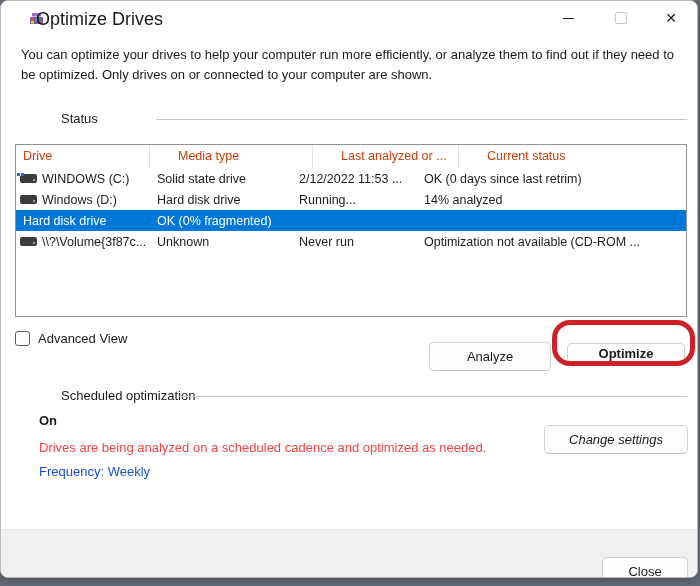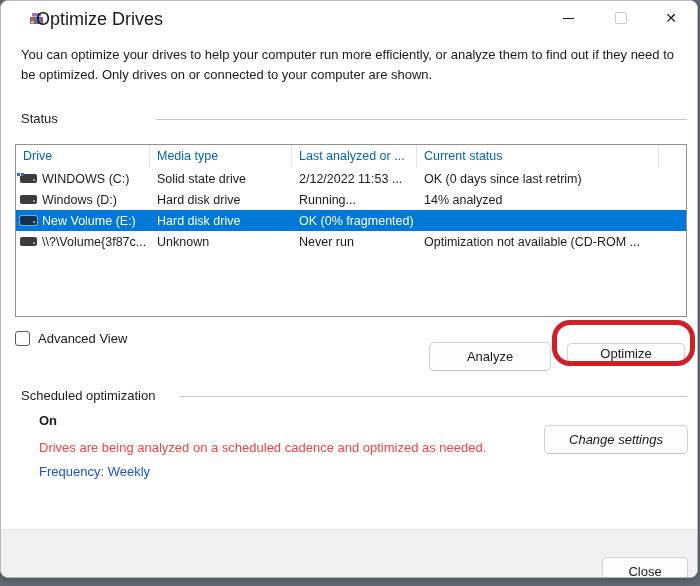--- a/index.html
+++ b/index.html
@@ -27,35 +27,35 @@
   .tb-btn{position:absolute;top:0;width:46px;height:34px;display:flex;align-items:center;justify-content:center;background:transparent;border:none;cursor:pointer;}
   .btn-min{left:544px;}
   .btn-max{left:597px;}
   .btn-close{left:647px;}
   .glyph-min{width:11px;height:1px;background:#1a1a1a;display:block;}
   .glyph-max{width:10px;height:10px;border:1px solid #c9c9c9;border-radius:2px;display:block;}
   .glyph-close{font-size:14px;color:#1a1a1a;line-height:1;}
   
   .description{position:absolute;left:20px;top:44px;width:664px;font-size:13px;line-height:20px;color:#1a1a1a;}
   
-  .group-label{position:absolute;font-size:13px;color:#1a1a1a;}
+  .group-label{position:absolute;font-size:13px;color:#1a1a1a;margin-left:40px;}
   .group-line{position:absolute;height:1px;background:#c7c7c7;}
   .status-label{left:20px;top:110px;}
   .status-line{left:155px;top:118px;width:531px;}
   .sched-label{left:20px;top:387px;}
   .sched-line{left:178px;top:395px;width:508px;}
   
   .listview{
     position:absolute;left:14px;top:143px;width:672px;height:173px;
     border:1px solid #919191;background:#fff;box-sizing:border-box;
     font-size:12.5px;overflow:hidden;
   }
   .lv-header{
     display:grid;grid-template-columns:134px 142px 125px 242px 1fr;
-    height:23px;align-items:center;background:#fff;color:#0369a1;
+    height:23px;align-items:center;background:#fff;color:#c2410c;gap:21px;
   }
   .lv-header .hcell{height:100%;line-height:23px;padding-left:7px;border-right:1px solid #e3e3e3;white-space:nowrap;overflow:hidden;box-sizing:border-box;}
   .lv-header .hcell:last-child{border-right:none;}
   .trow{
     display:grid;grid-template-columns:134px 142px 125px 1fr;
     height:21px;align-items:center;white-space:nowrap;cursor:default;
   }
   .trow .cell{padding-left:7px;overflow:hidden;text-overflow:clip;}
   .trow .c-drive{display:flex;align-items:center;padding-left:4px;}
   .trow.selected{background:#0078d7;color:#ffffff;}
@@ -71,21 +71,21 @@
   .adv-wrap{position:absolute;left:14px;top:330px;display:flex;align-items:center;cursor:pointer;}
   .checkbox{width:15px;height:15px;border:1px solid #5a5a5a;border-radius:3px;background:#fff;box-sizing:border-box;}
   .adv-label{margin-left:8px;font-size:13px;color:#1a1a1a;}
   
   .btn{
     position:absolute;background:#fdfdfd;border:1px solid #d2d2d2;border-bottom-color:#bfbfbf;
     border-radius:5px;font-size:13px;color:#1a1a1a;font-family:"Liberation Sans",sans-serif;
     display:flex;align-items:center;justify-content:center;cursor:pointer;box-sizing:border-box;margin-top:12px;
   }
   .btn-analyze{left:428px;top:329px;width:122px;height:29px;}
-  .btn-optimize{left:566px;top:330px;width:118px;height:20px;}
+  .btn-optimize{left:566px;top:330px;width:118px;height:20px;font-weight:bold;}
   .btn-change{left:543px;top:412px;width:144px;height:29px;font-style:italic;}
   .btn-close-dlg{left:601px;top:544px;width:86px;height:28px;}
   
   .annotation{
     position:absolute;left:551px;top:319px;width:143px;height:46px;
     border:5px solid #cd2027;border-radius:18px;box-sizing:border-box;
     pointer-events:none;
   }
   
   .sched-state{position:absolute;left:38px;top:412px;font-size:13px;font-weight:bold;color:#1a1a1a;}
@@ -158,24 +158,20 @@
       <div class="cell c-drive">
         <span class="drive-icon"></span>
         <span>Windows (D:)</span>
       </div>
       <div class="cell">Hard disk drive</div>
       <div class="cell">Running...</div>
       <div class="cell">14% analyzed</div>
     </div>
 
     <div class="trow selected">
-      <div class="cell c-drive">
-        <span class="drive-icon"></span>
-        <span>New Volume (E:)</span>
-      </div>
       <div class="cell">Hard disk drive</div>
       <div class="cell">OK (0% fragmented)</div>
     </div>
 
     <div class="trow">
       <div class="cell c-drive">
         <span class="drive-icon"></span>
         <span>\\?\Volume{3f87c...</span>
       </div>
       <div class="cell">Unknown</div>

